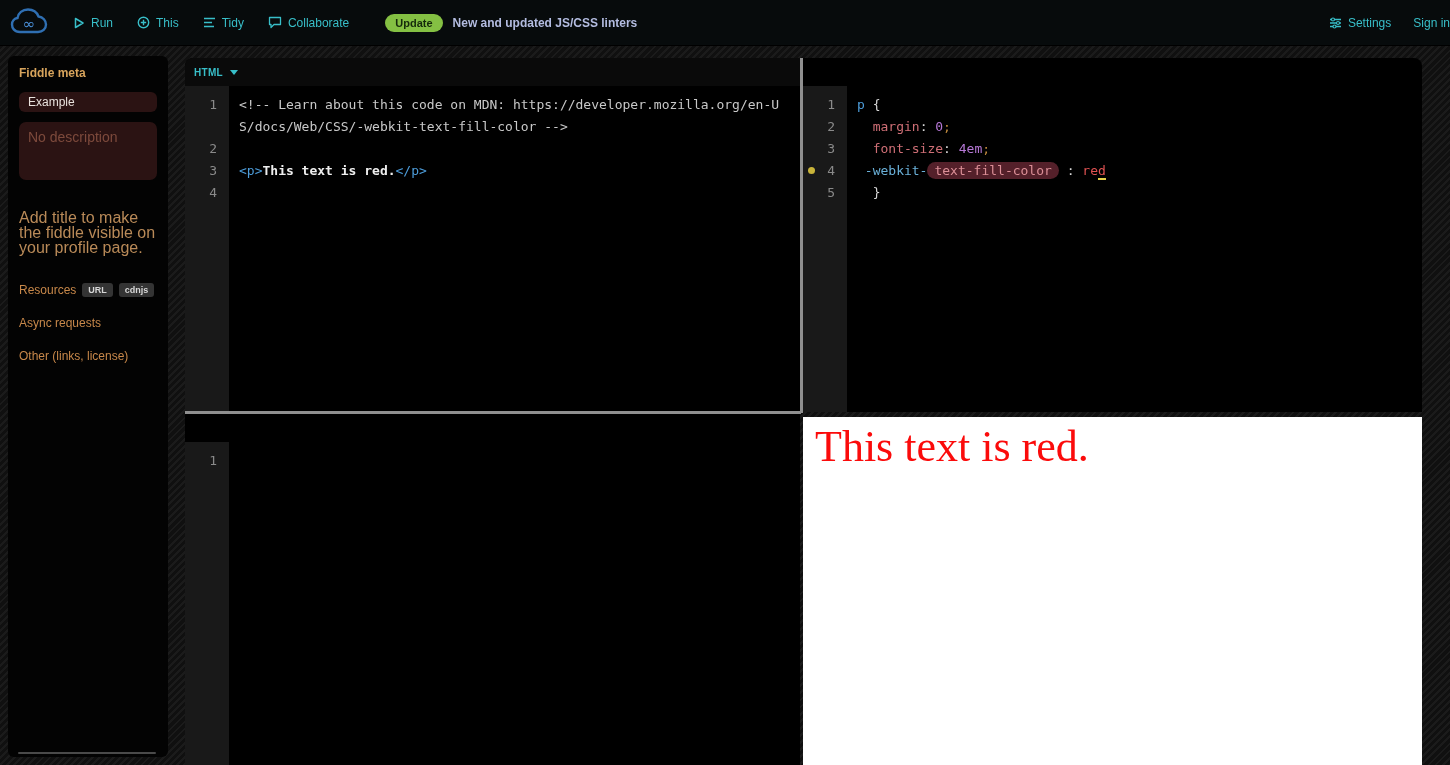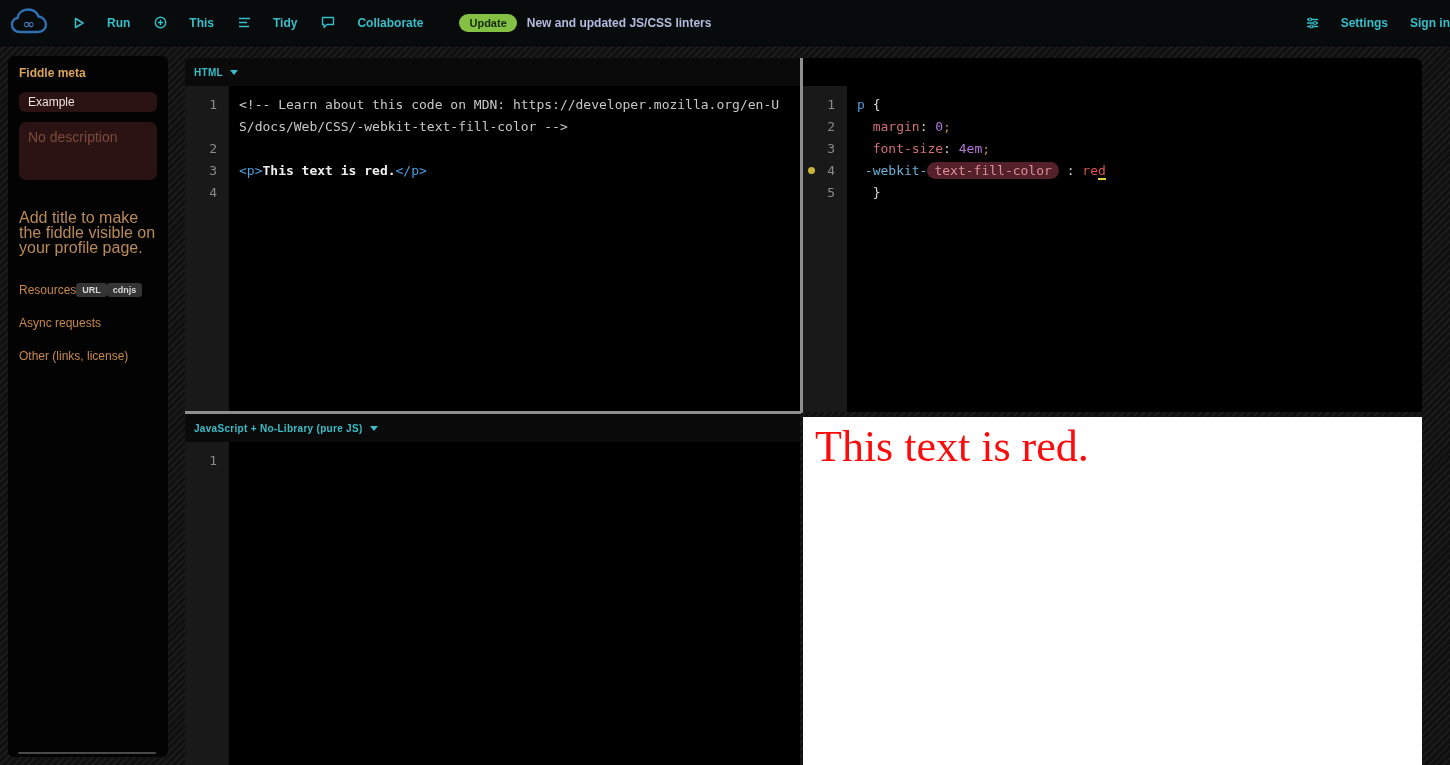--- a/index.html
+++ b/index.html
@@ -13,22 +13,22 @@
 
   
   .topbar {
     position:absolute; left:0; top:0; width:1450px; height:46px;
     background:#070b0c; display:flex; align-items:center;
     border-bottom:1px solid #000;
     z-index:5;
   }
   .logo { width:40px; height:34px; margin-left:9px; cursor:pointer; }
   .tb-btn {
-    display:flex; align-items:center; gap:22px;
-    color:#38bfc9; font-size:12px; font-weight:bold;
+    display:flex; align-items:center; gap:6px;
+    color:#38bfc9; font-size:12px; font-weight:normal;
     margin-left:24px; cursor:pointer; white-space:nowrap;
   }
   .tb-btn svg { display:block; }
   .update-badge {
     margin-left:36px;
     background:#84c043; color:#15290b;
     font-size:11px; font-weight:bold;
     padding:3px 10px; border-radius:10px;
   }
   .update-text { margin-left:10px; color:#b3bce0; font-size:12px; font-weight:bold; cursor:pointer; }
@@ -46,21 +46,21 @@
     color:#e9e2dd; font-size:12px; padding:0 9px; margin-bottom:10px;
     font-family:"Liberation Sans", sans-serif;
   }
   .sb-textarea {
     width:100%; height:58px; background:#2b1313; border:none; border-radius:7px;
     color:#e9e2dd; font-size:14px; padding:7px 9px; resize:none; display:block;
     font-family:"Liberation Sans", sans-serif;
   }
   .sb-textarea::placeholder { color:#7d4a3c; opacity:1; }
   .sb-help { font-size:16px; line-height:15px; color:#b98a58; margin-top:30px; }
-  .sb-link { display:flex; align-items:flex-start; gap:0; font-size:12px; color:#c8884a;
+  .sb-link { display:flex; align-items:flex-start; gap:6px; font-size:12px; color:#c8884a;
              margin-top:19px; cursor:pointer; }
   .sb-badge {
     background:#343434; color:#d6d6d6; font-size:9px; font-weight:bold;
     padding:2px 6px; border-radius:3px; cursor:pointer;
   }
   .sb-bottomline {
     position:absolute; left:10px; bottom:3px; width:138px; height:2px; background:#4a4a4a;
     border-radius:2px;
   }
 
@@ -249,24 +249,20 @@
         <span class="gut">5</span>
         <span class="codecell"><span class="tok brace">  }</span></span>
       </div>
     </div>
 </div>
 
 <div class="vdivider"></div>
 <div class="hdivider"></div>
 
 <div class="panel panel-js">
-  <div class="panel-header">
-    <span class="panel-title">JavaScript + No-Library (pure JS)</span>
-    <span class="dd-arrow"></span>
-  </div>
   <div class="editor-body">
       <div class="code-line">
         <span class="gut">1</span>
         <span class="codecell">&nbsp;</span>
       </div>
     </div>
 </div>
 
 <div class="panel panel-result">
   <p class="result-text">This text is red.</p>

